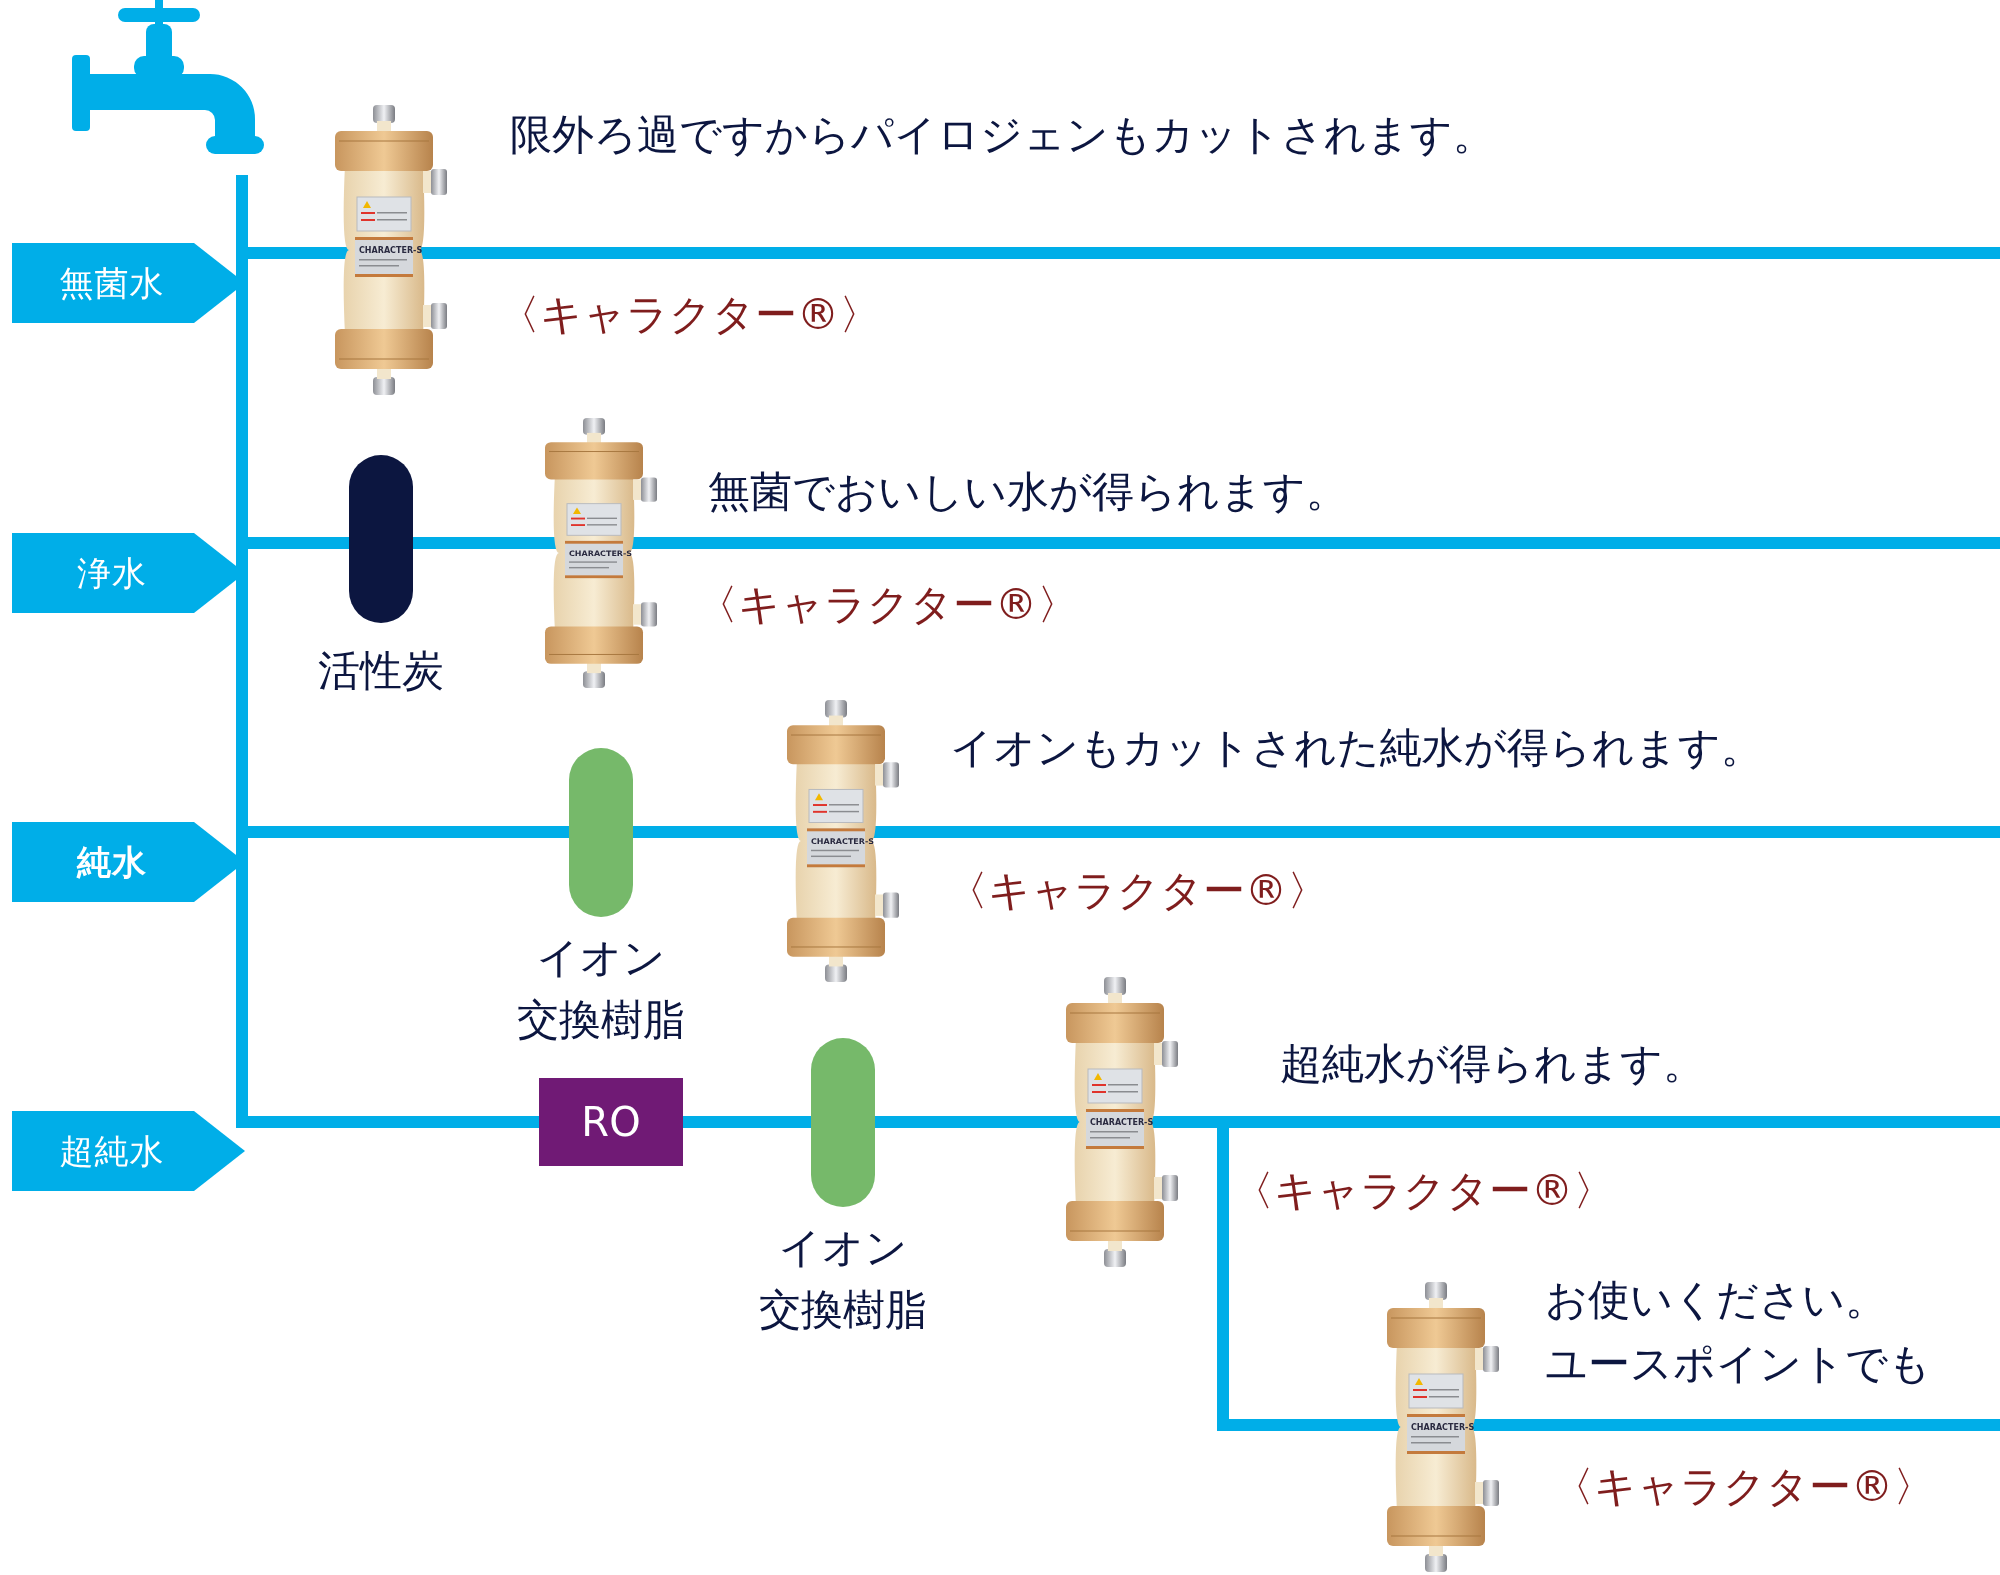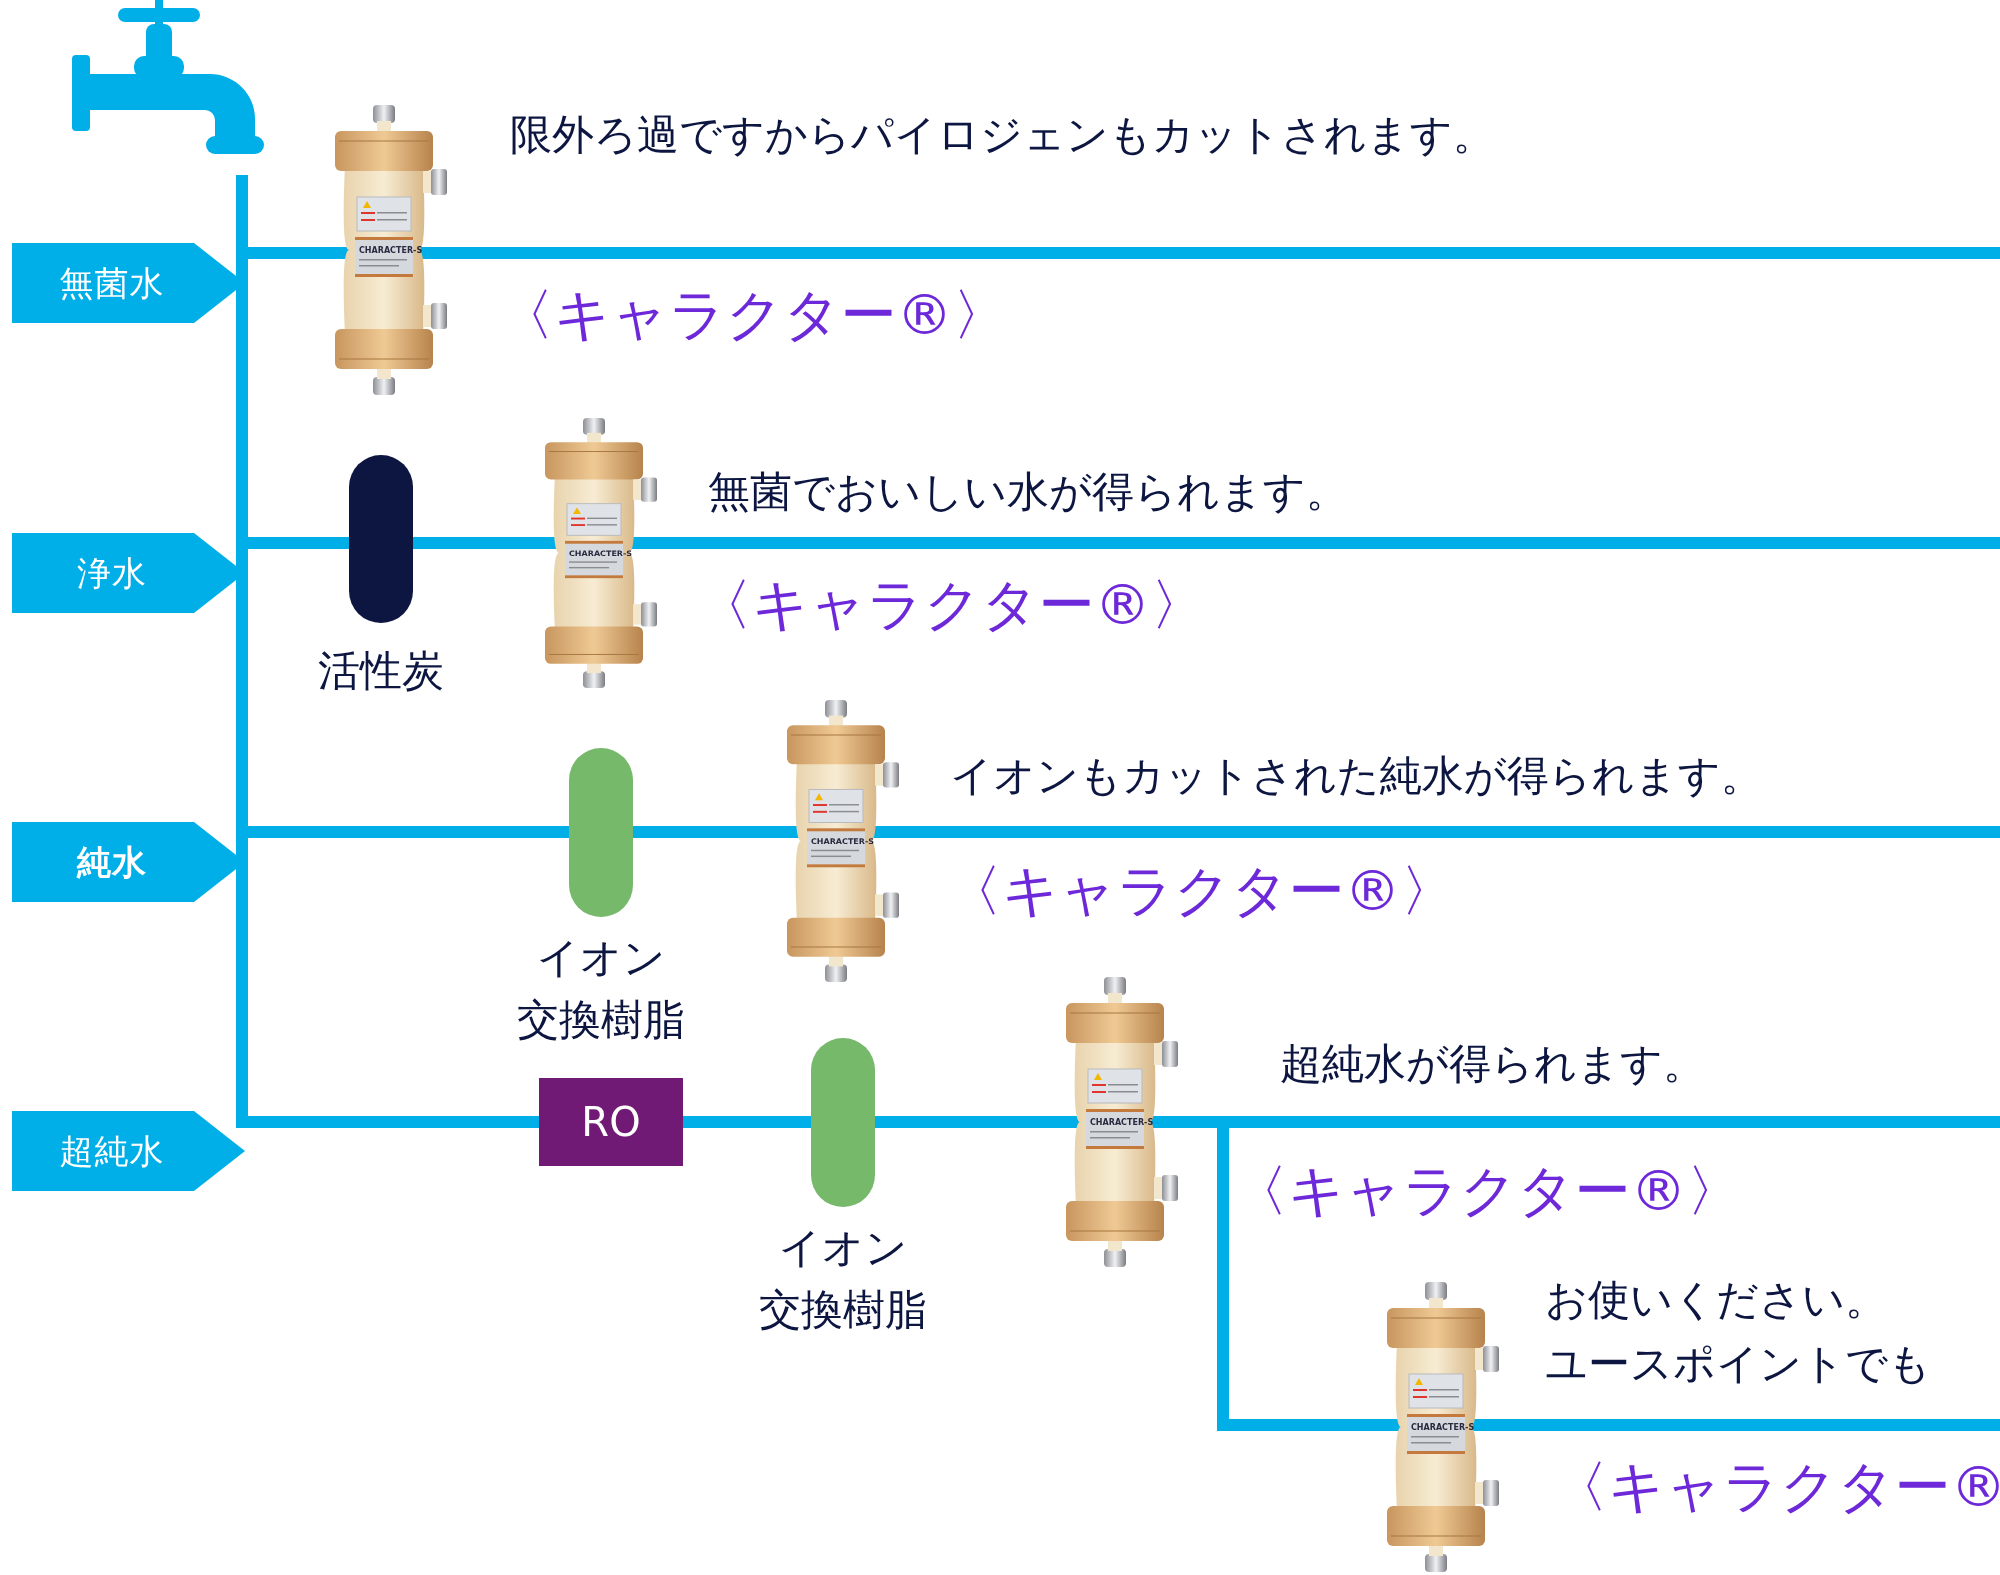--- a/index.html
+++ b/index.html
@@ -5,21 +5,21 @@
   html, body { margin:0; padding:0; background:#ffffff; }
   body { width:2000px; height:1575px; position:relative; overflow:hidden;
          font-family:"DejaVu Sans", "Liberation Sans", sans-serif; color:#0c1640; }
   .abs { position:absolute; }
   .pipe { position:absolute; background:#00aee8; }
   .label-arrow { position:absolute; left:12px; width:233px; height:68px; }
   .label-arrow svg { position:absolute; left:0; top:0; }
   .label-arrow span { position:absolute; left:0; width:200px; top:0; height:80px; line-height:80px;
         text-align:center; color:#ffffff; font-size:34px; letter-spacing:1px; }
   .desc { position:absolute; font-size:42px; line-height:64px; white-space:nowrap; color:#0c1640; }
-  .brand { position:absolute; font-size:56px; line-height:50px; white-space:nowrap; color:#6d28d9; }
+  .brand { position:absolute; font-size:42px; line-height:50px; white-space:nowrap; color:#7f1d1d; }
   .capsule { position:absolute; width:64px; border-radius:32px; }
   .cap-label { position:absolute; font-size:42px; line-height:62px; text-align:center; color:#0c1640; white-space:nowrap; }
   .ro-box { position:absolute; background:#701a75; color:#fff; font-size:40px; text-align:center; }
   .cartridge { position:absolute; }
 </style>
 </head>
 <body>
 
 <div class="abs" style="left:70px; top:0px; width:200px; height:160px;">
   <svg width="200" height="160" viewBox="0 0 200 160">
@@ -323,21 +323,21 @@
 <div class="desc" style="left:510px; top:103px;">
   <div>限外ろ過ですからパイロジェンもカットされます。</div>
 </div>
 <div class="brand" style="left:498px; top:290px;">〈キャラクター®〉</div>
 
 <div class="desc" style="left:708px; top:460px;">
   <div>無菌でおいしい水が得られます。</div>
 </div>
 <div class="brand" style="left:696px; top:580px;">〈キャラクター®〉</div>
 
-<div class="desc" style="left:950px; top:744px;text-align:center;">
+<div class="desc" style="left:950px; top:716px;text-align:center;">
   <div>イオンもカットされた純水が得られます。</div>
 </div>
 <div class="brand" style="left:946px; top:866px;">〈キャラクター®〉</div>
 
 <div class="desc" style="left:1280px; top:1032px;">
   <div>超純水が得られます。</div>
 </div>
 <div class="brand" style="left:1232px; top:1166px;">〈キャラクター®〉</div>
 
 <div class="desc" style="left:1545px; top:1268px;">

